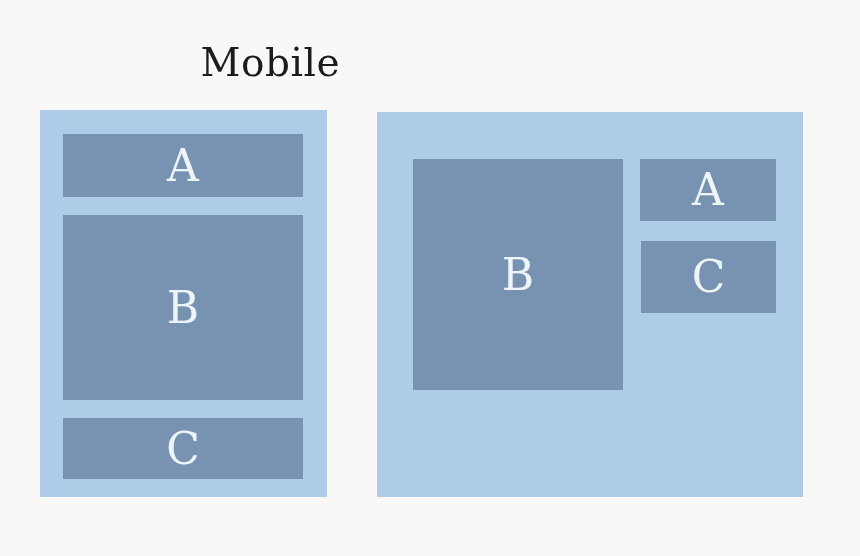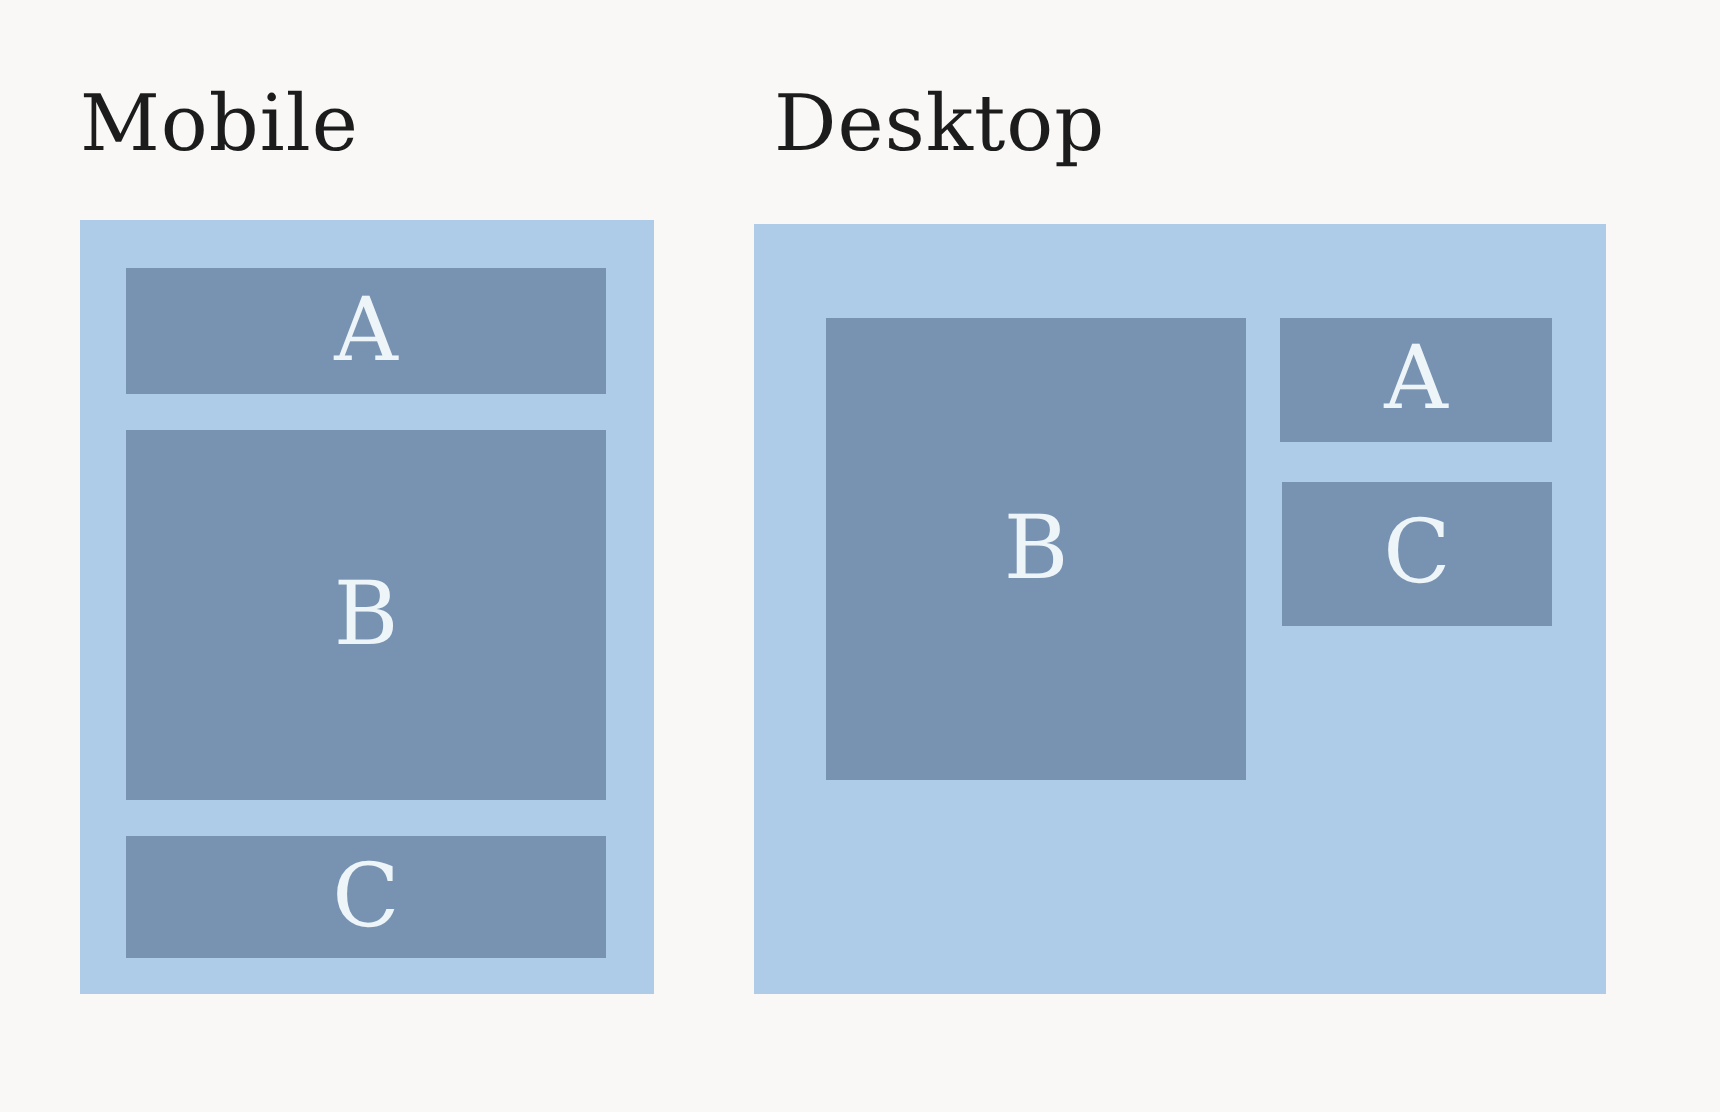--- a/index.html
+++ b/index.html
@@ -22,21 +22,21 @@
   .canvas {
     position: absolute;
     inset: 0;
   }
   .panel-title {
     position: absolute;
     top: 43px;
     font-size: 39px;
     line-height: 1.0;
     color: var(--title);
-    text-align: left;
+    text-align: right;
     letter-spacing: 0.5px;
     white-space: nowrap;
   }
   #title-mobile  { left: 40px;  width: 300px; }
   #title-desktop { left: 387px; width: 426px; }
 
   .layout-container {
     position: absolute;
     background: var(--container_bg);
   }
@@ -63,21 +63,20 @@
   #d-box-a { left: 263px; top: 47px;  width: 136px; height: 62px; }
   #d-box-c { left: 264px; top: 129px; width: 135px; height: 72px; }
 </style>
 </head>
 <body>
 
 <div class="canvas">
 
   <div class="panel-title" id="title-mobile">Mobile</div>
 
-  <div class="panel-title" id="title-desktop">Desktop</div>
 
   <div class="layout-container" id="mobile-container">
     <div class="box" id="m-box-a">A</div>
     <div class="box" id="m-box-b">B</div>
     <div class="box" id="m-box-c">C</div>
   </div>
 
   <div class="layout-container" id="desktop-container">
     <div class="box" id="d-box-b">B</div>
     <div class="box" id="d-box-a">A</div>

